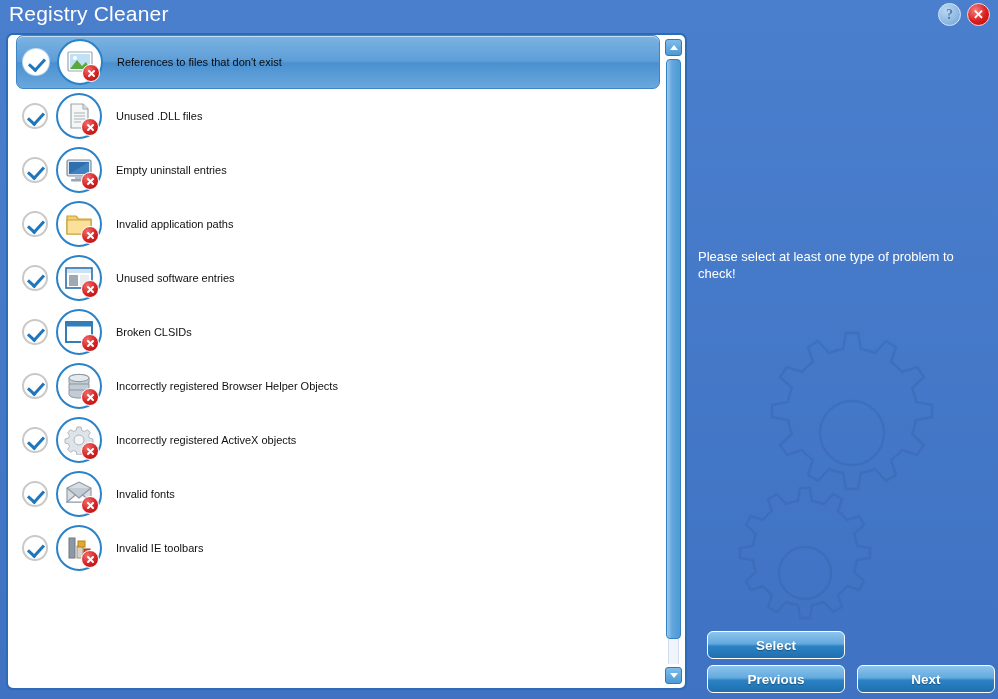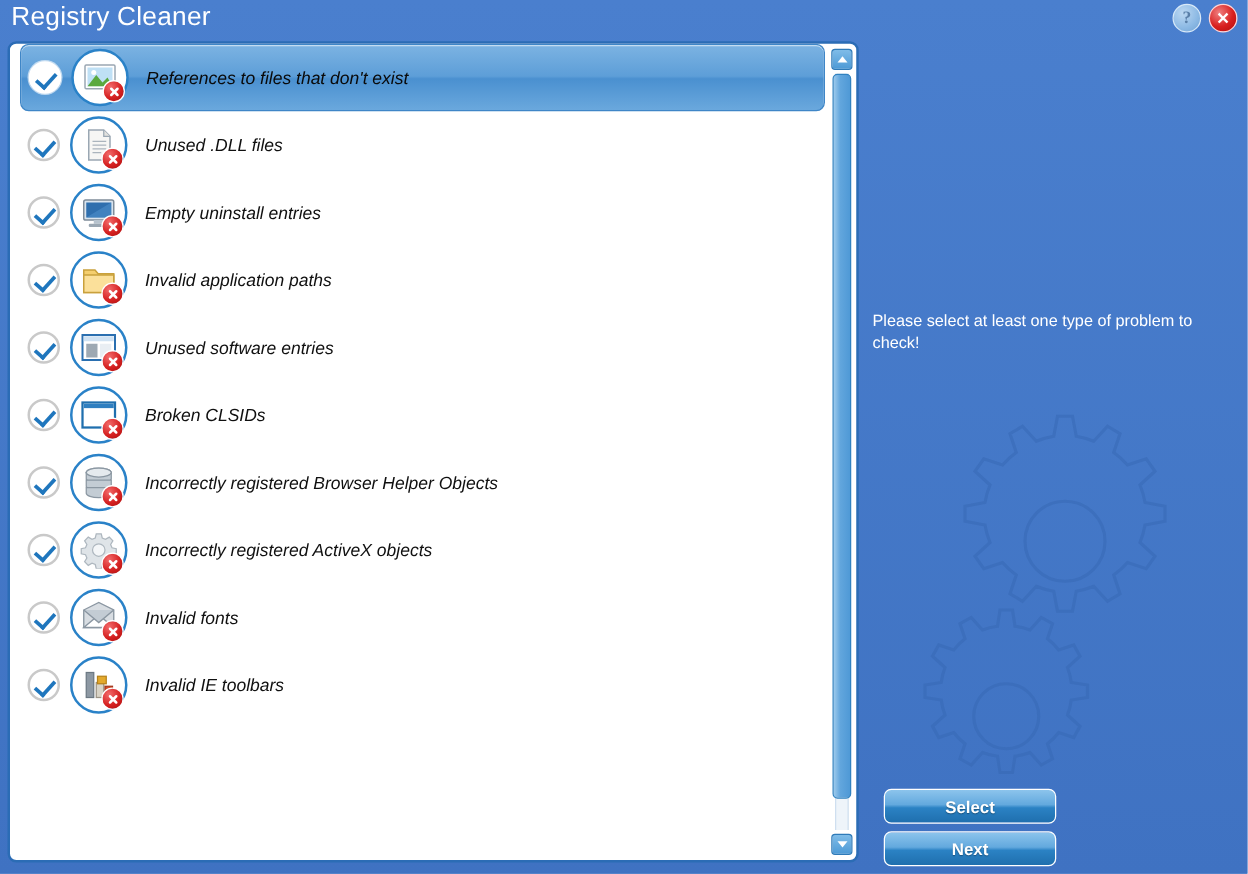--- a/index.html
+++ b/index.html
@@ -127,24 +127,23 @@
     width: 18px; height: 18px;
     border-radius: 50%;
     background: radial-gradient(circle at 33% 28%, #f26a6a 0%, #d62222 55%, #a80f0f 100%);
     border: 1.5px solid #ffffff;
     box-sizing: border-box;
     display: flex; align-items: center; justify-content: center;
   }
   .badge svg { display: block; }
   .row-label {
     margin-left: 14px;
-    font-size: 14px;
+    font-size: 11px;
     color: #101010;
     white-space: nowrap;
-    font-style: italic;
   }
   .row.selected .row-label { color: #0a0a0a; }
   
   .scrollbar {
     position: absolute;
     right: 3px; top: 4px;
     width: 17px; bottom: 4px;
     background: #ffffff;
   }
   .sb-track {
@@ -465,16 +464,17 @@
         <circle cx="77" cy="245" r="26"></circle>
       </g>
     </svg>
 
     <div class="hint">Please select at least one type of problem to check!</div>
 
     <div class="btnrow btnrow-1">
       <div class="btn">Select</div>
     </div>
     <div class="btnrow btnrow-2">
+      <div class="btn">Previous</div>
       <div class="btn">Next</div>
     </div>
   </div>
 </div>
 
 </body></html>

